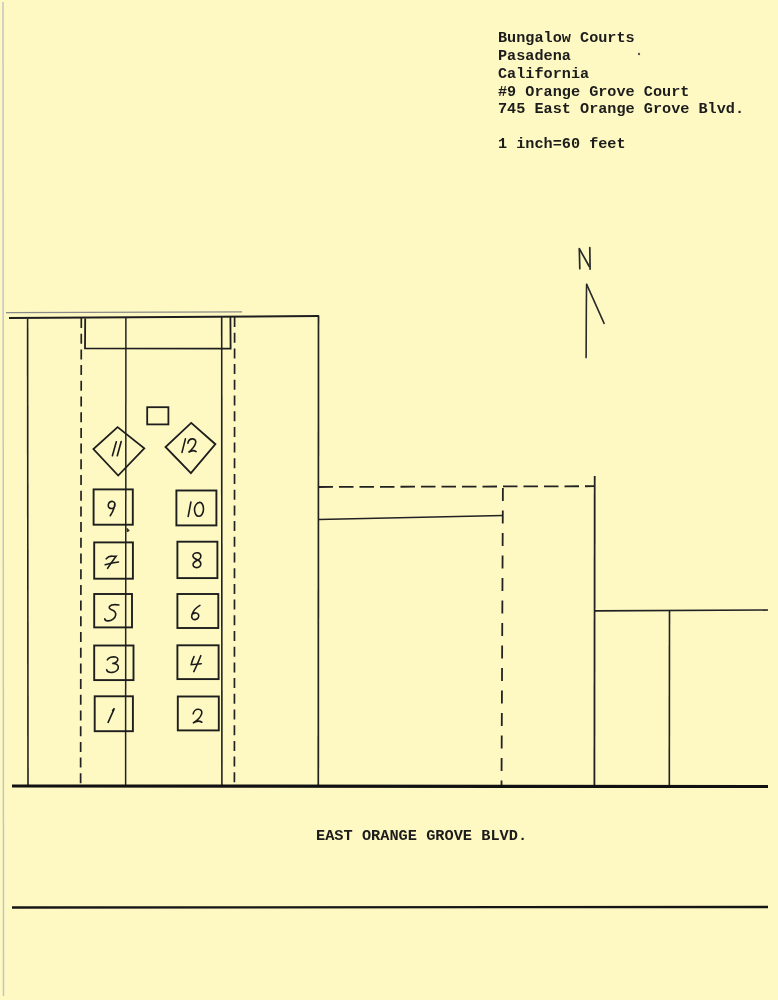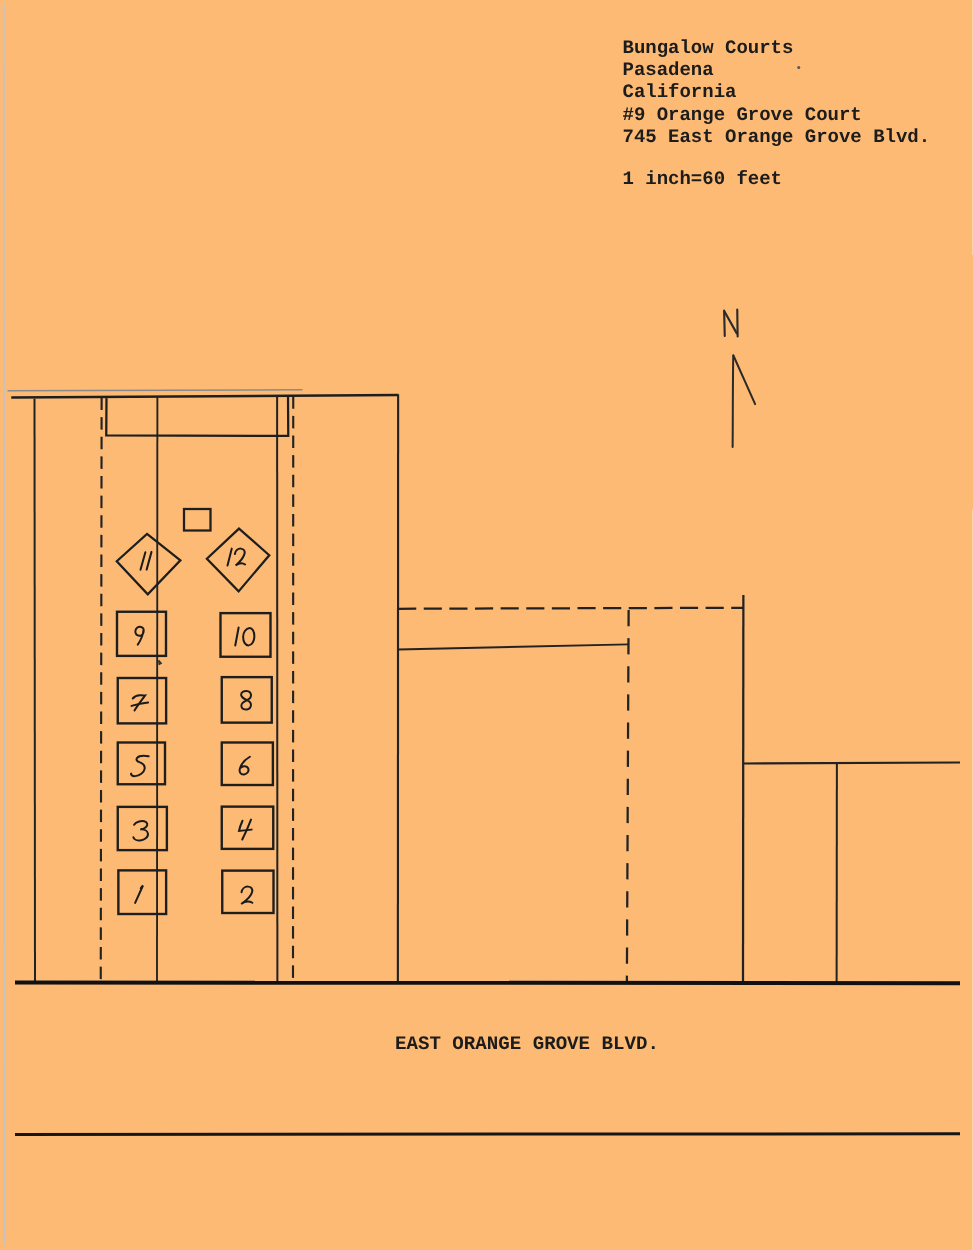--- a/index.html
+++ b/index.html
@@ -1,17 +1,17 @@
 <!DOCTYPE html>
 <html><head>
 <meta charset="utf-8">
 <style>
 html,body{margin:0;padding:0;}
 body{width:778px;height:1000px;background:#ffffff;font-family:"Liberation Mono",monospace;}
-.page{position:relative;width:778px;height:1000px;background:#fdba74;overflow:hidden;}
+.page{position:relative;width:778px;height:1000px;background:#fef9c3;overflow:hidden;}
 svg{position:absolute;left:0;top:0;}
 </style>
 </head>
 <body>
 <div class="page">
 <svg width="778" height="1000" viewBox="0 0 778 1000" fill="none">
 
 <line x1="3" y1="2" x2="3.5" y2="996" stroke="#c4c4c4" stroke-width="1.5"></line>
 
 <g font-family="Liberation Mono" font-size="15.2" font-weight="bold" fill="#1c1c1c">

